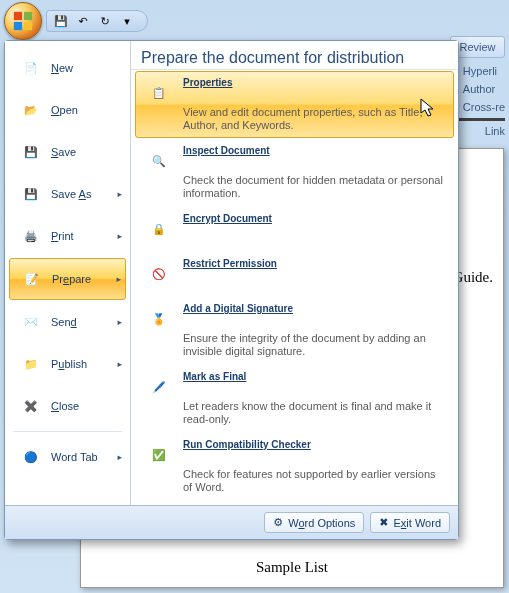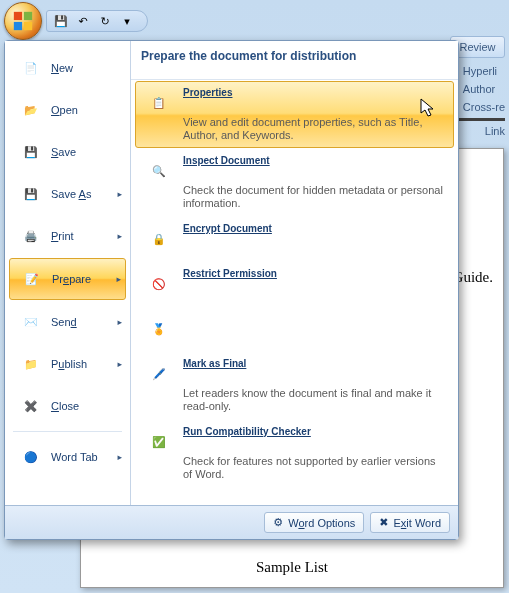--- a/index.html
+++ b/index.html
@@ -18,21 +18,21 @@
 .menu { position: absolute; top: 40px; left: 4px; width: 455px; height: 500px; background: linear-gradient(#f7fbff,#e9f2fc); border: 1px solid #7a97b9; border-radius: 4px; box-shadow: 3px 4px 10px rgba(0,0,0,.4); display: flex; flex-direction: column; }
 .menu-body { flex: 1; display: flex; overflow: hidden; }
 .left-col { width: 126px; background: #fff; border-right: 1px solid #c5d4e7; padding: 6px 0; display: flex; flex-direction: column; }
 .left-item { display: flex; align-items: center; gap: 8px; padding: 8px 8px 8px 10px; margin: 1px 4px; border-radius: 3px; cursor: default; position: relative; }
 .left-item .lbl { color: #1a3e6f; text-decoration: underline; text-decoration-color: transparent; }
 .left-item u { text-decoration: underline; }
 .left-item.sel { background: linear-gradient(#fff1c1,#ffd65a 48%,#ffbb33 52%,#ffde8c); border: 1px solid #dca52a; }
 .left-item .arrow { position: absolute; right: 4px; color: #3b5a82; font-size: 9px; }
 .left-sep { height: 1px; background: #dbe5f1; margin: 4px 8px; }
 .right-col { flex: 1; background: #fff; display: flex; flex-direction: column; }
-.right-header { padding: 8px 10px 16px; color: #2a4f80; font-weight: bold; font-size: 12px; border-bottom: 1px solid #dbe5f1; }
+.right-header { padding: 8px 10px 2px; color: #2a4f80; font-weight: normal; font-size: 16px; border-bottom: 1px solid #dbe5f1; }
 .right-list { flex: 1; overflow: auto; }
 .right-item { display: flex; gap: 8px; padding: 6px 8px; margin: 1px 4px; border-radius: 3px; }
 .right-item.hover { background: linear-gradient(#fff2c6,#ffdd78 48%,#ffc946 52%,#ffe59e); border: 1px solid #dca52a; padding: 5px 7px; }
 .right-item .ricon { width: 32px; height: 32px; flex-shrink: 0; display:flex; align-items:center; justify-content:center; }
 .right-item .rtitle { color: #1a3e6f; font-weight: bold; font-size: 10px; text-decoration: underline; }
 .right-item .rtitle u { text-decoration: underline; }
 .right-item .rdesc { color: #5a5a5a; font-size: 11px; line-height: 13px; margin-top: 18px; }
 .menu-footer { height: 34px; background: linear-gradient(#e4eefa,#cfe0f3); border-top: 1px solid #a6bdd8; display: flex; align-items: center; justify-content: flex-end; gap: 6px; padding: 0 8px; }
 .fbtn { display: flex; align-items: center; gap: 5px; padding: 3px 8px; background: linear-gradient(#fdfefe,#e6eff9); border: 1px solid #a6bdd8; border-radius: 3px; color: #1a3e6f; }
 .fbtn u { text-decoration: underline; }
@@ -177,20 +177,22 @@
         <div class="right-item">
           <div class="ricon">🚫</div>
           <div>
             <div class="rtitle"><u>R</u>estrict Permission</div>
           </div>
         </div>
 
         <div class="right-item">
           <div class="ricon">🏅</div>
           <div>
+            <div class="rtitle">Add a Digital <u>S</u>ignature</div>
+            <div class="rdesc">Ensure the integrity of the document by adding an invisible digital signature.</div>
           </div>
         </div>
 
         <div class="right-item">
           <div class="ricon">🖊️</div>
           <div>
             <div class="rtitle">Mark as <u>F</u>inal</div>
             <div class="rdesc">Let readers know the document is final and make it read-only.</div>
           </div>
         </div>

